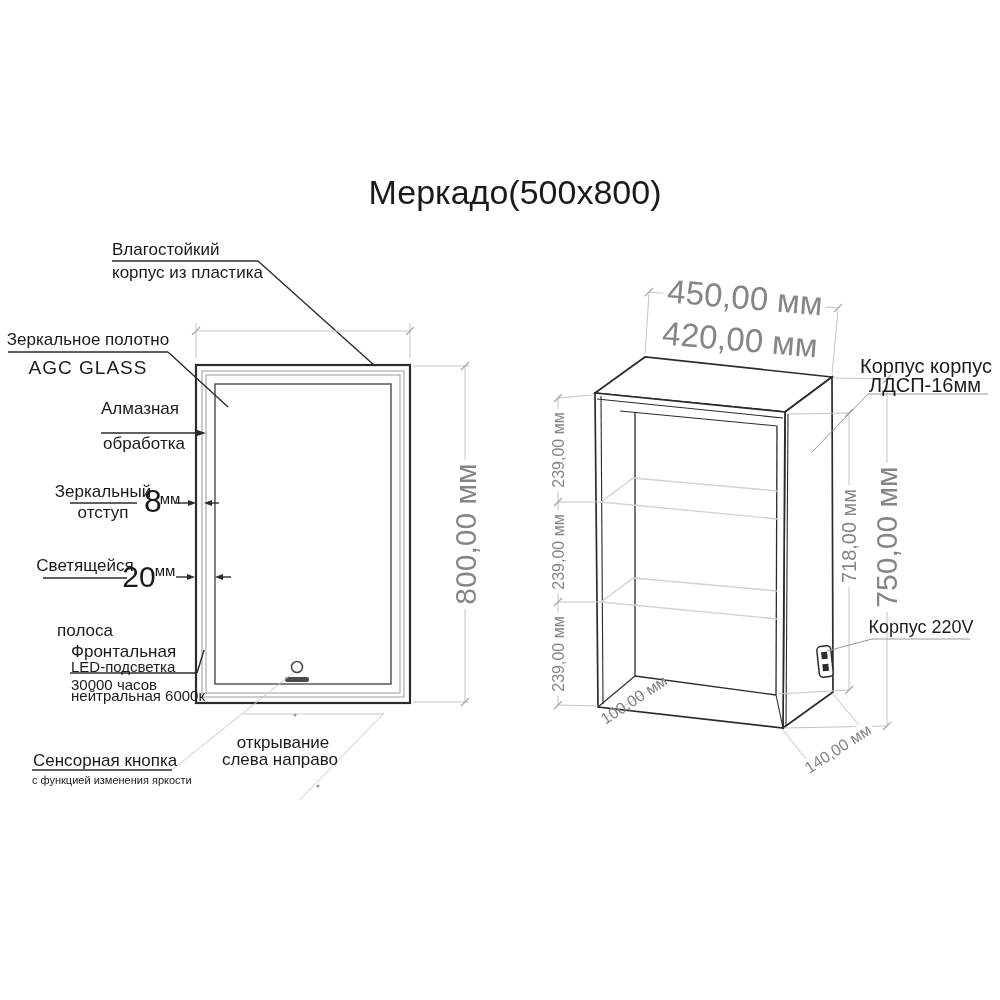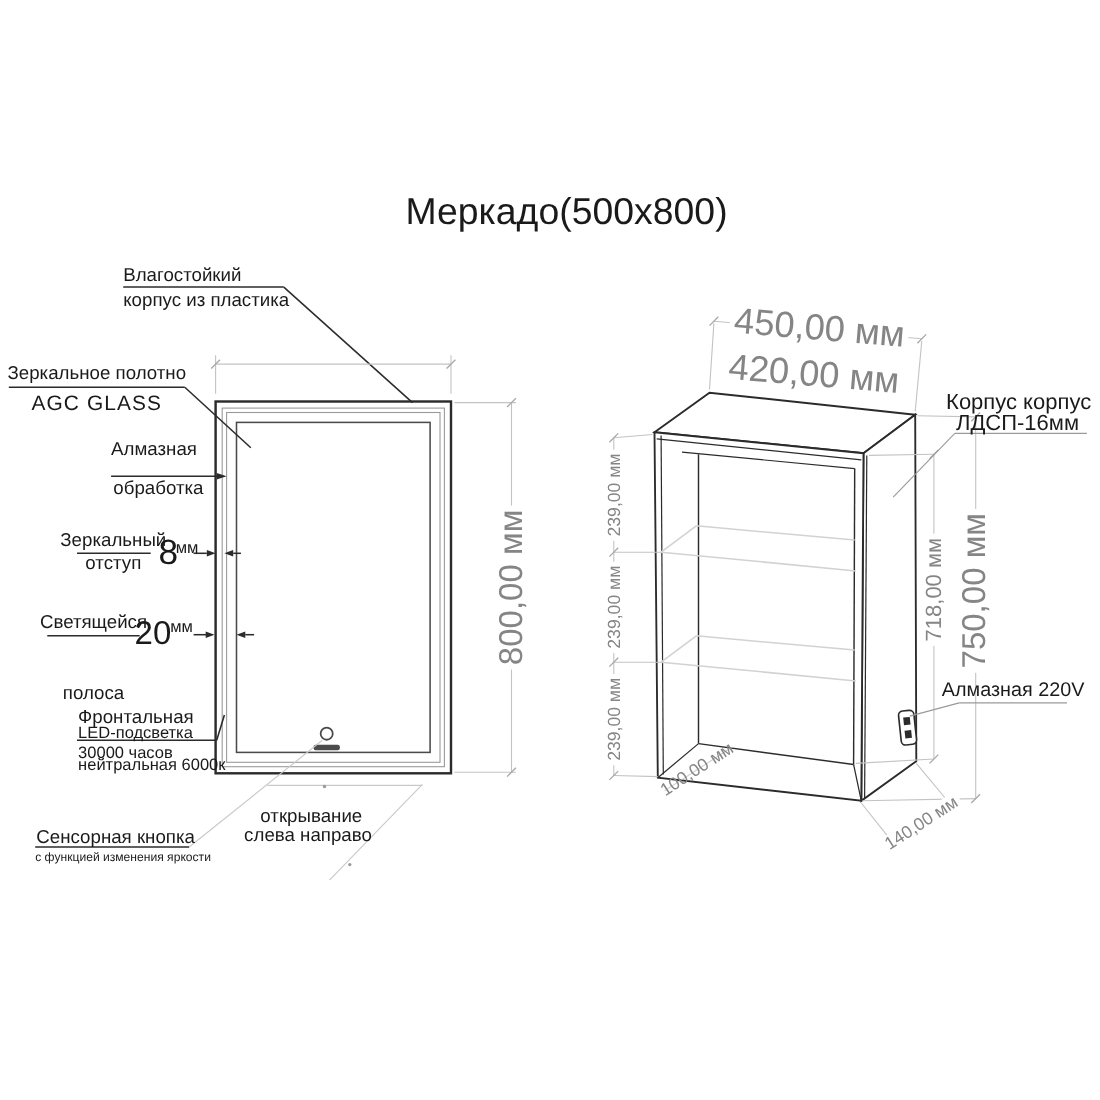--- a/index.html
+++ b/index.html
@@ -203,15 +203,15 @@
   <div class="txt rot90 t16 dim wbg" style="position:absolute;left:559px;top:450px;">239,00 мм</div>
   <div class="txt rot90 t16 dim wbg" style="position:absolute;left:559px;top:552px;">239,00 мм</div>
   <div class="txt rot90 t16 dim wbg" style="position:absolute;left:559px;top:654px;">239,00 мм</div>
   <div class="txt rot90 t20 dim wbg" style="position:absolute;left:849px;top:536px;">718,00 мм</div>
   <div class="txt rot90 t30 dim wbg" style="position:absolute;left:886px;top:537px;">750,00 мм</div>
   <div class="txt rotdep t16 dim" style="position:absolute;left:634px;top:700px;">100,00 мм</div>
   <div class="txt rotdep t16 dim wbg" style="position:absolute;left:838px;top:749px;">140,00 мм</div>
 
   <div class="txt c t20" style="left:926px;top:366px;">Корпус корпус</div>
   <div class="txt c t20" style="left:925px;top:385px;">ЛДСП-16мм</div>
-  <div class="txt c t18" style="left:921px;top:628px;">Алмазная 220V</div>
+  <div class="txt c t18" style="left:921px;top:628px;">Корпус 220V</div>
 
 </div>
 
 </body></html>

